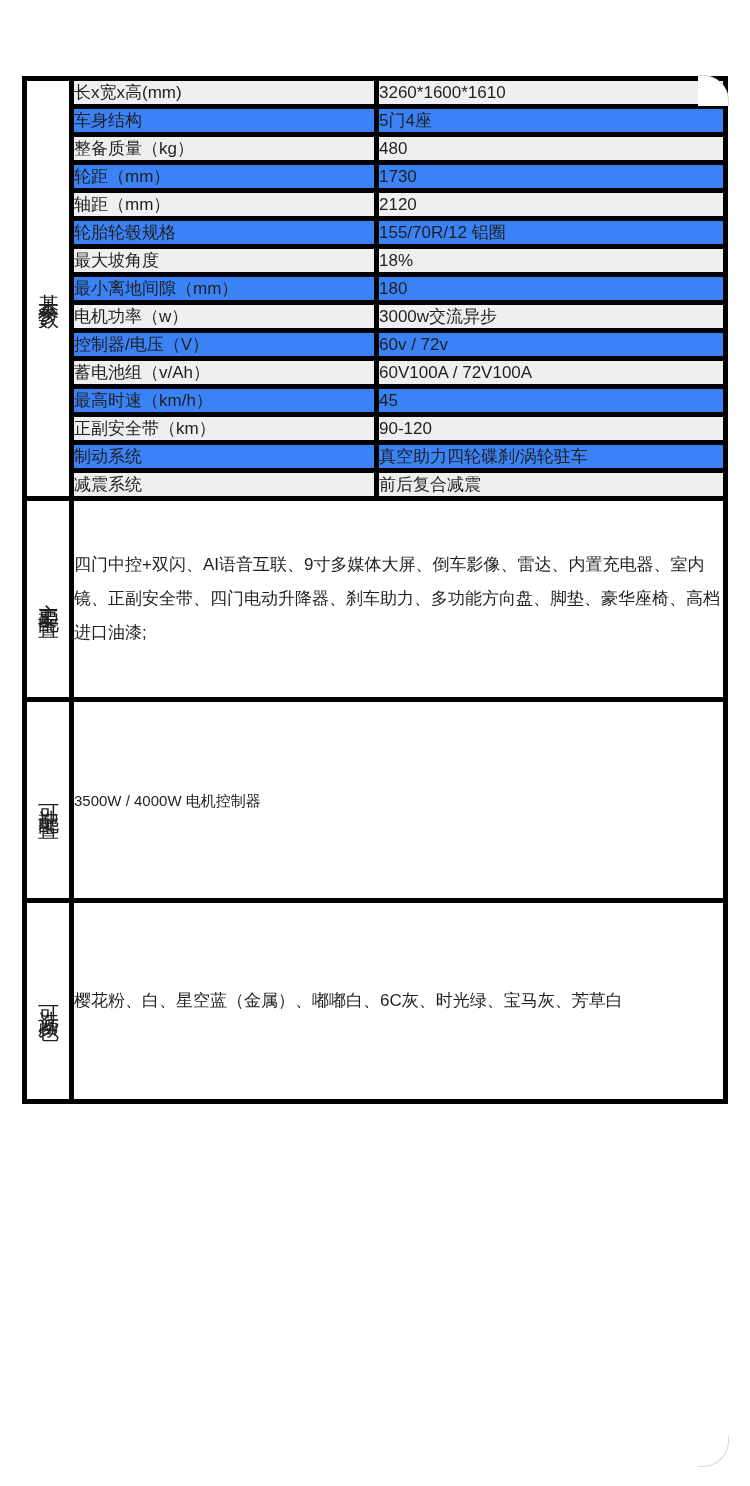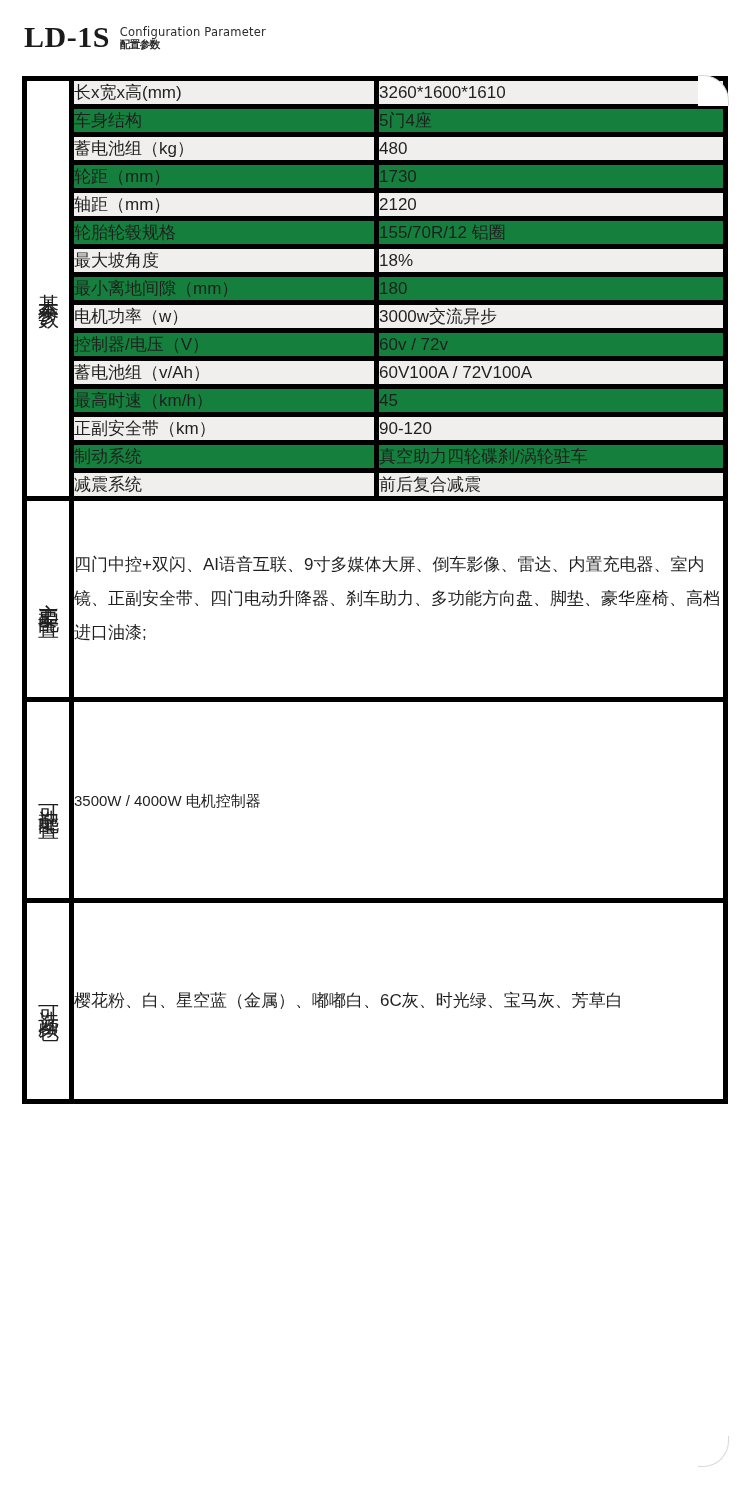--- a/index.html
+++ b/index.html
@@ -103,21 +103,21 @@
     color: #1f1f1f;
     white-space: nowrap;
     margin-top: 16px;
   }
   tr.shaded .label-cell,
   tr.shaded .value-cell {
     background: #f0efed;
   }
   tr.plain .label-cell,
   tr.plain .value-cell {
-    background: #15803d;
+    background: #3b82f6;
   }
 
   .block-cell {
     font-size: 17px;
     line-height: 2.0;
     padding: 18px 16px 18px 16px;
     color: #1f1f1f;
     background: #ffffff;
   }
   .block-cell.small {
@@ -149,43 +149,36 @@
     border-left: none;
     border-top: none;
     border-bottom-right-radius: 26px;
   }
 </style>
 </head>
 <body>
 
 <div class="page">
 
-  <div class="header">
-    <div class="model-code">LD-1S</div>
-    <div class="header-sub">
-      <span class="en">Configuration Parameter</span>
-      <span class="cn">配置参数</span>
-    </div>
-  </div>
 
   <table class="spec-table">
     <tbody>
       <tr class="shaded">
         <td class="cat-cell" rowspan="15">
           <span class="cat-text">基本参数</span>
         </td>
         <td class="label-cell">长x宽x高(mm)</td>
         <td class="value-cell">3260*1600*1610</td>
       </tr>
       <tr class="plain">
         <td class="label-cell">车身结构</td>
         <td class="value-cell">5门4座</td>
       </tr>
       <tr class="shaded">
-        <td class="label-cell">蓄电池组（kg）</td>
+        <td class="label-cell">整备质量（kg）</td>
         <td class="value-cell">480</td>
       </tr>
       <tr class="plain">
         <td class="label-cell">轮距（mm）</td>
         <td class="value-cell">1730</td>
       </tr>
       <tr class="shaded">
         <td class="label-cell">轴距（mm）</td>
         <td class="value-cell">2120</td>
       </tr>

